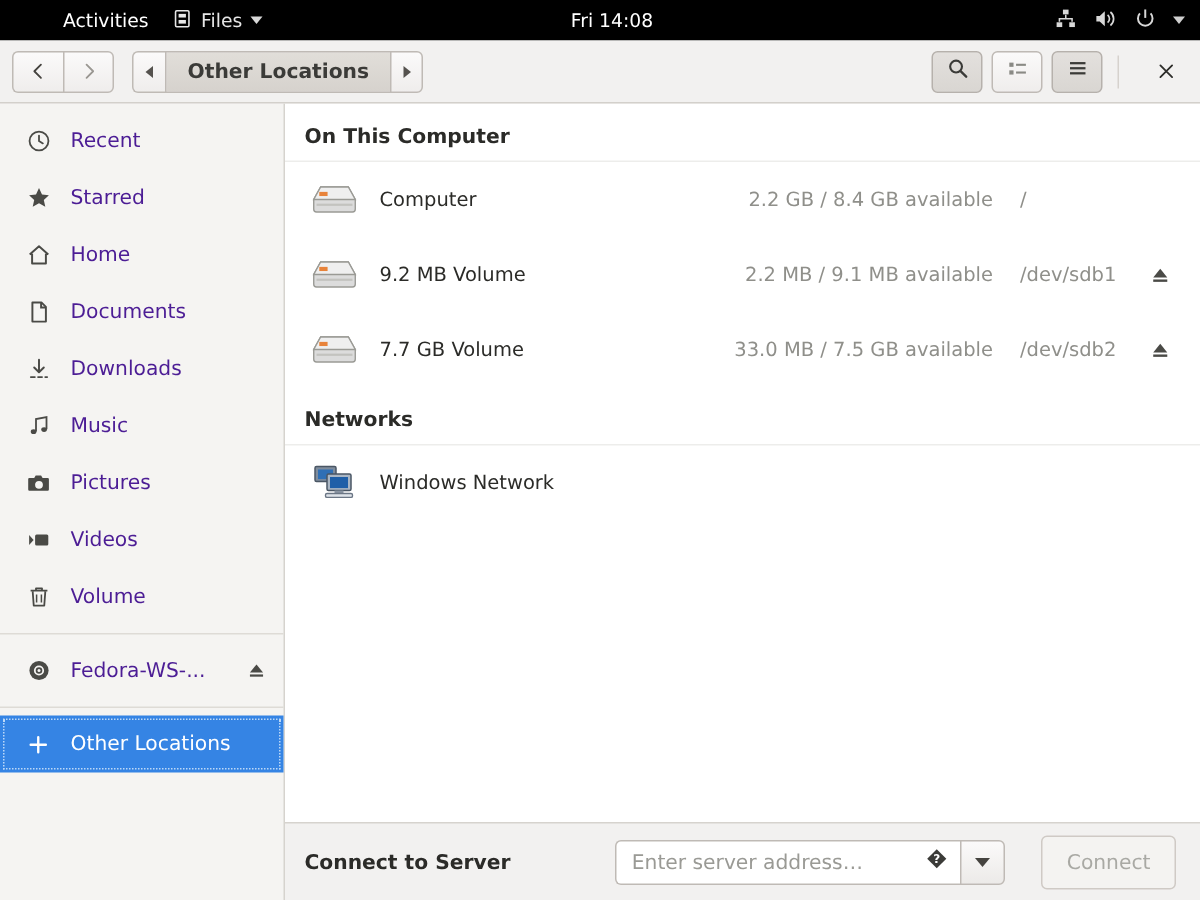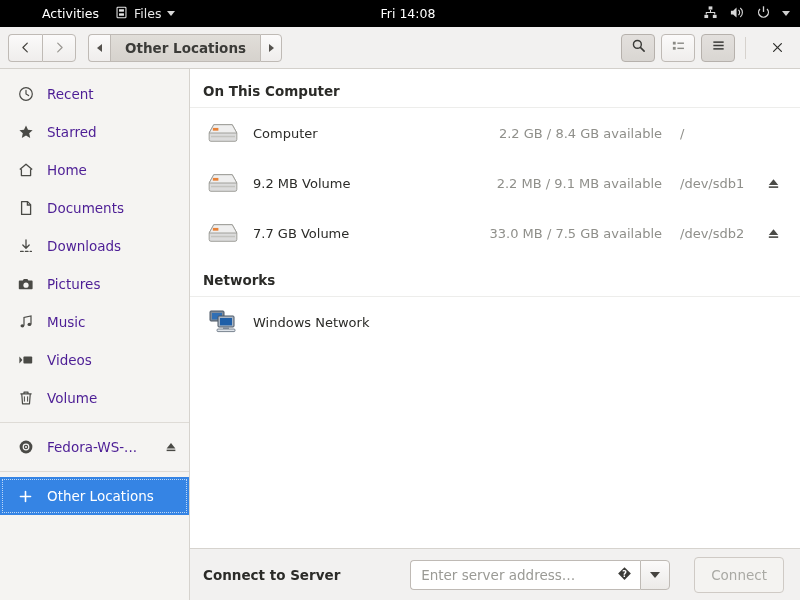--- a/index.html
+++ b/index.html
@@ -306,36 +306,36 @@
               <path d="M8 1.8 V9.6 M4.8 7 L8 10.2 11.2 7" fill="none" stroke="#4a4a46" stroke-width="1.3" stroke-linecap="round" stroke-linejoin="round"></path>
               <path d="M2.6 13.4 h10.8" stroke="#4a4a46" stroke-width="1.3" stroke-linecap="round" stroke-dasharray="2.6 2.2"></path>
             </svg>
         </span>
         <span class="lbl">Downloads</span>
       </div>
 
       <div class="side-item">
         <span class="ic">
           <svg width="16" height="16" viewBox="0 0 16 16">
-              <path d="M1.6 4.6 h3.2 l1-1.6 h3.6 l1 1.6 h3.4 a.8.8 0 0 1 .8.8 v7 a.8.8 0 0 1-.8.8 H1.6 a.8.8 0 0 1-.8-.8 v-7 a.8.8 0 0 1 .8-.8z" fill="#4a4a46"></path>
-              <circle cx="8" cy="9.2" r="2.6" fill="#f5f4f2"></circle>
-            </svg>
-        </span>
-        <span class="lbl">Pictures</span>
-      </div>
-
-      <div class="side-item">
-        <span class="ic">
-          <svg width="16" height="16" viewBox="0 0 16 16">
               <path d="M6 11.6 V3.4 l7-1.4 v8.2" fill="none" stroke="#4a4a46" stroke-width="1.2"></path>
               <ellipse cx="4.4" cy="11.8" rx="1.9" ry="1.6" fill="#4a4a46"></ellipse>
               <ellipse cx="11.4" cy="10.4" rx="1.9" ry="1.6" fill="#4a4a46"></ellipse>
             </svg>
         </span>
         <span class="lbl">Music</span>
+      </div>
+
+      <div class="side-item">
+        <span class="ic">
+          <svg width="16" height="16" viewBox="0 0 16 16">
+              <path d="M1.6 4.6 h3.2 l1-1.6 h3.6 l1 1.6 h3.4 a.8.8 0 0 1 .8.8 v7 a.8.8 0 0 1-.8.8 H1.6 a.8.8 0 0 1-.8-.8 v-7 a.8.8 0 0 1 .8-.8z" fill="#4a4a46"></path>
+              <circle cx="8" cy="9.2" r="2.6" fill="#f5f4f2"></circle>
+            </svg>
+        </span>
+        <span class="lbl">Pictures</span>
       </div>
 
       <div class="side-item">
         <span class="ic">
           <svg width="16" height="16" viewBox="0 0 16 16">
               <path d="M1.4 4.6 L4.4 8 1.4 11.4 z" fill="#4a4a46"></path>
               <rect x="5.4" y="4.4" width="8.8" height="7.2" rx="1" fill="#4a4a46"></rect>
             </svg>
         </span>
         <span class="lbl">Videos</span>

